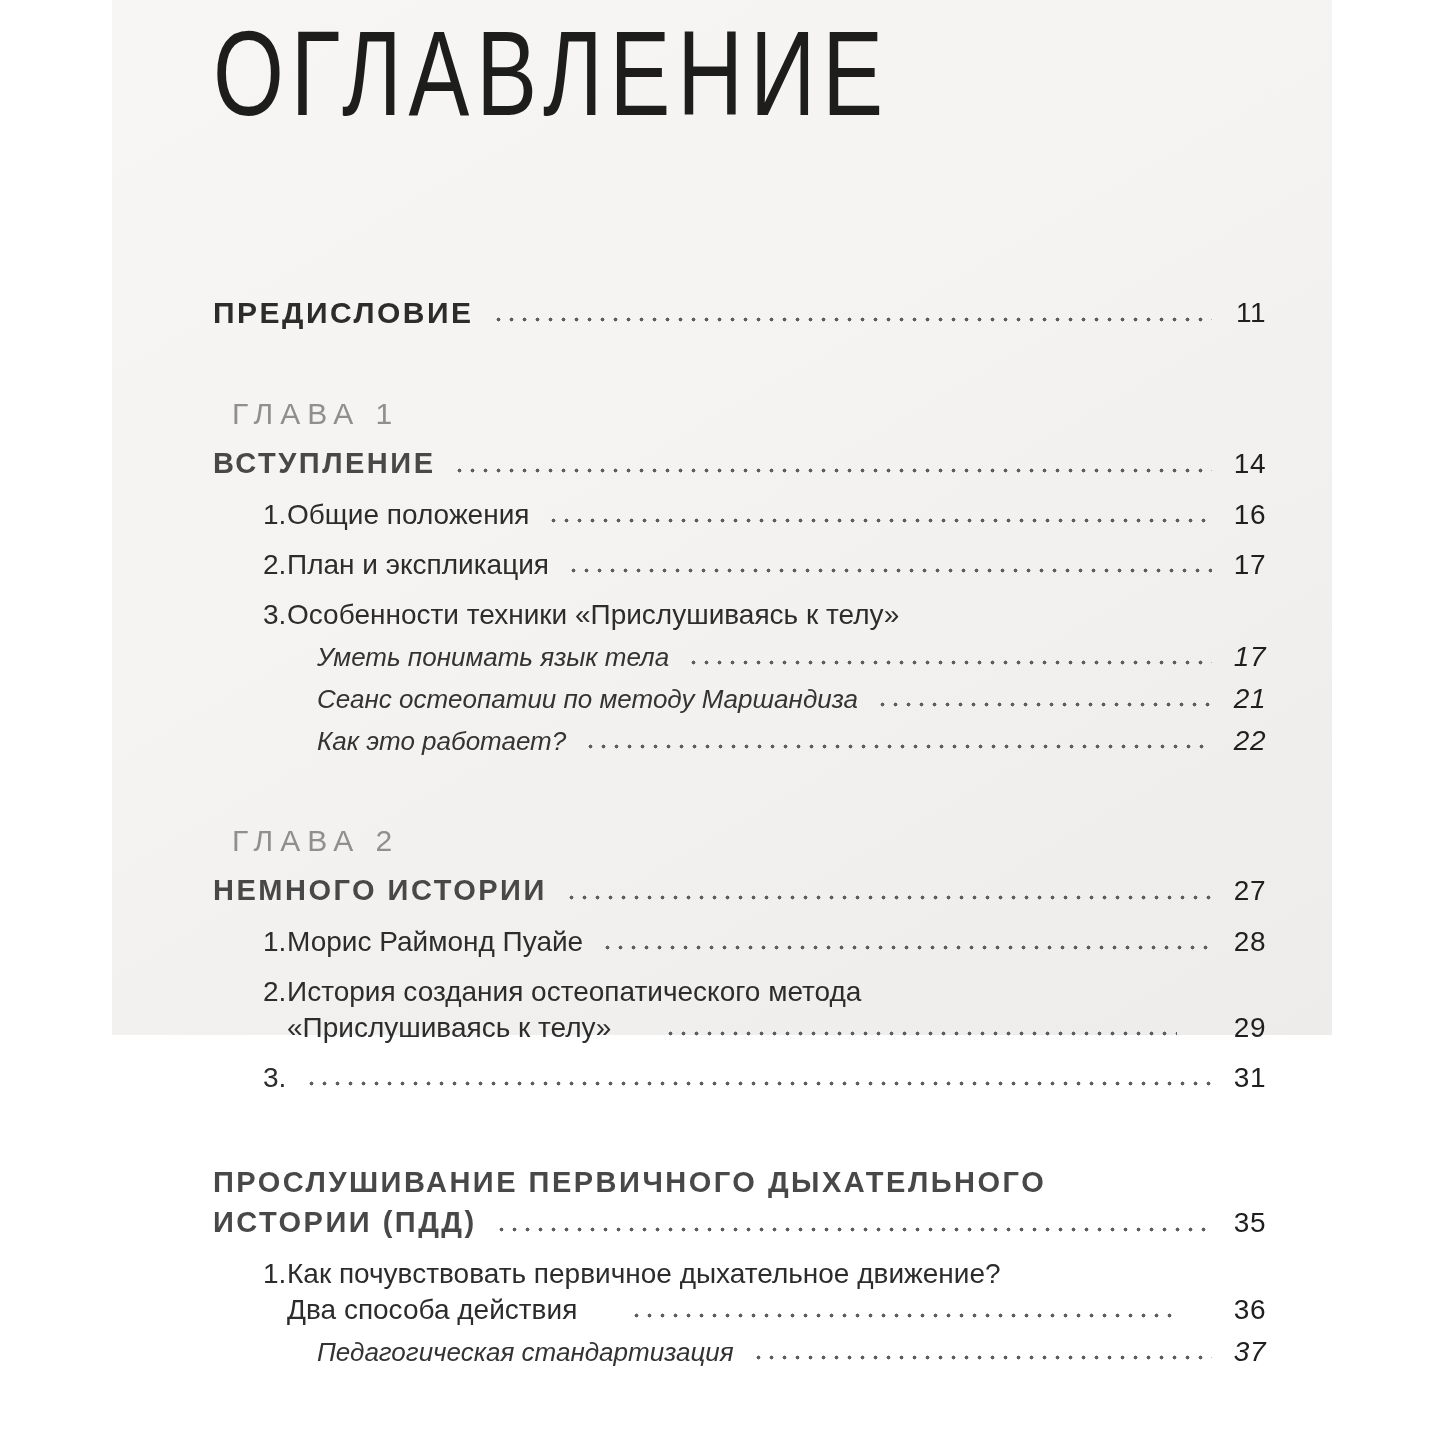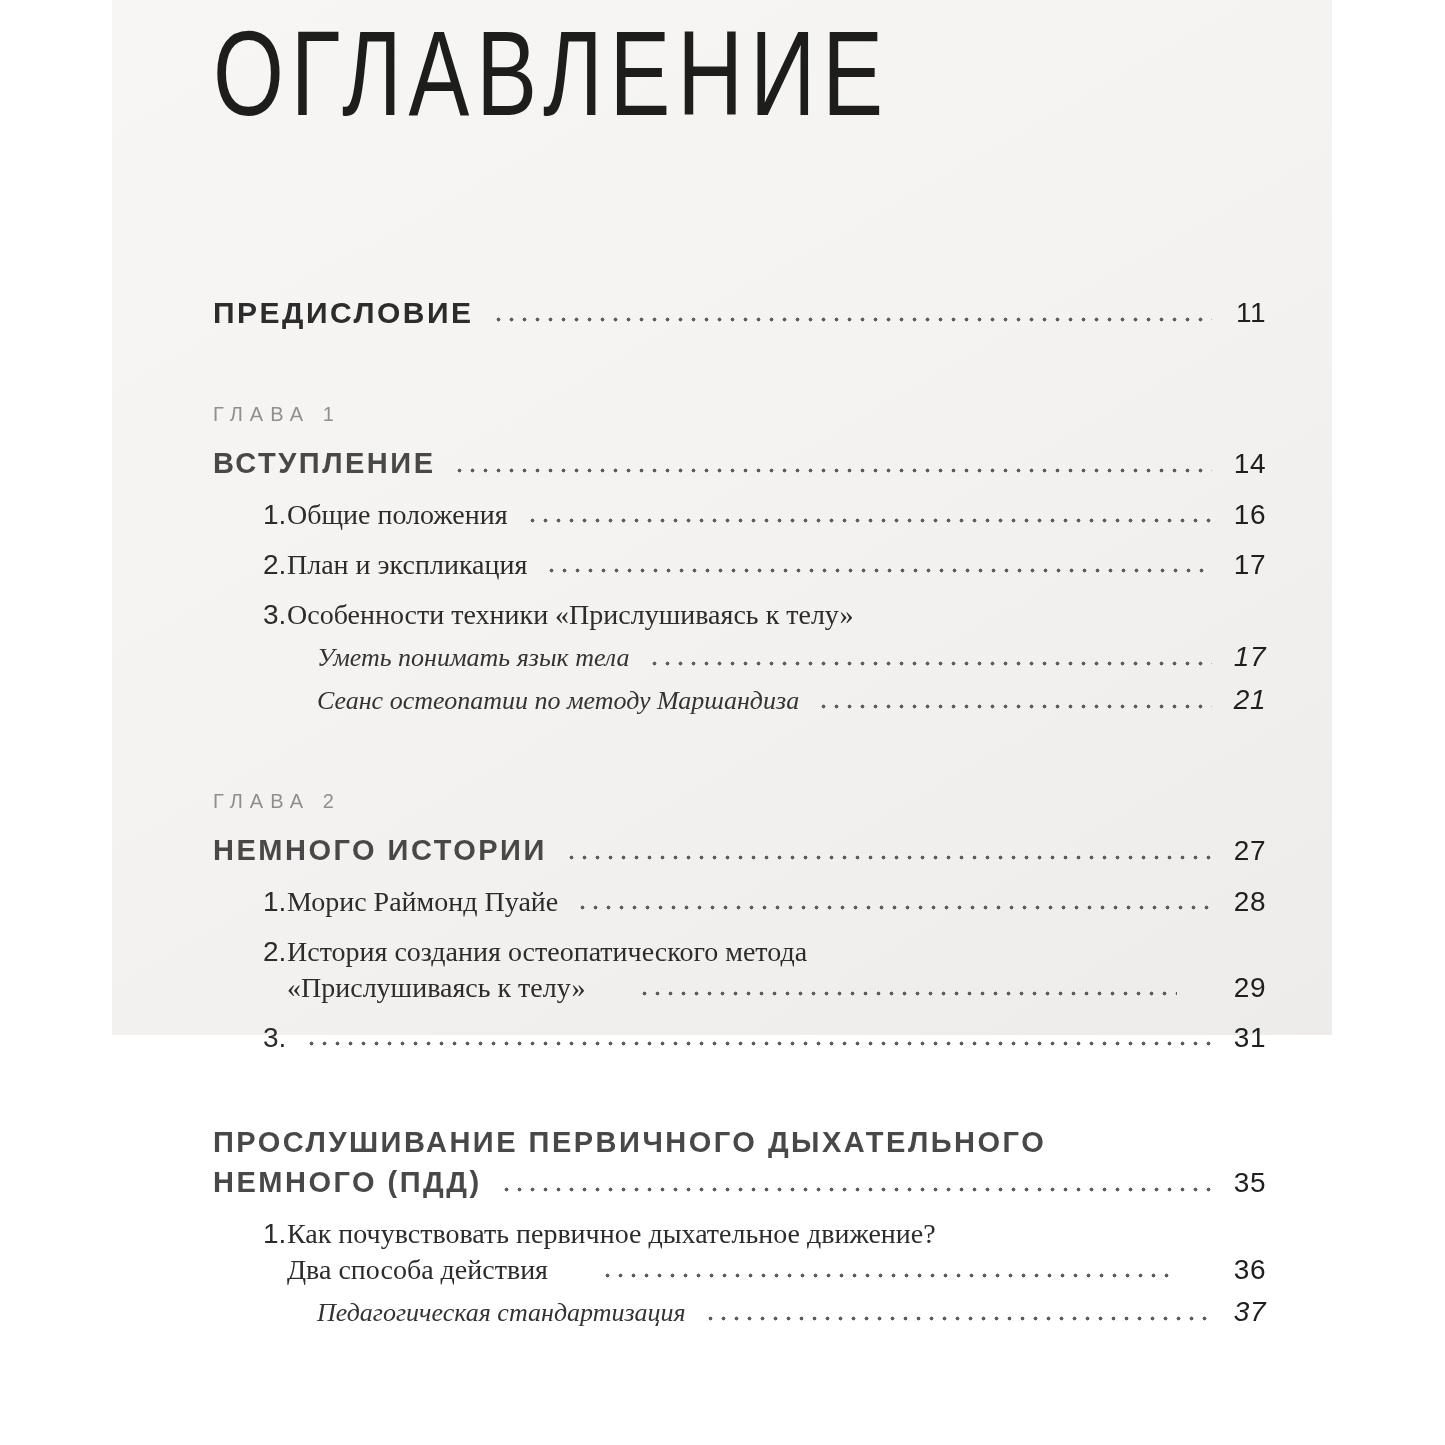--- a/index.html
+++ b/index.html
@@ -33,29 +33,29 @@
   .pagenum{
     flex:0 0 auto;font-size:28px;color:#1f1f1f;min-width:46px;text-align:right;
     letter-spacing:0.5px;
   }
   .preface-row{margin-top:164px;line-height:34px;align-items:center;}
   .preface-row .entry-text{
     font-weight:bold;font-size:30px;letter-spacing:2.5px;color:#2c2c2c;white-space:nowrap;
   }
   .section{margin-top:71px;}
   .chapter-label{
-    font-size:20px;line-height:26px;letter-spacing:7px;color:#8f8f8f;white-space:nowrap;
+    font-size:30px;line-height:26px;letter-spacing:7px;color:#8f8f8f;white-space:nowrap;margin-left:19px;
   }
   .title-row{margin-top:19px;line-height:34px;}
   .title-row .entry-text{
     font-weight:bold;font-size:29px;letter-spacing:2.5px;color:#484848;white-space:nowrap;
   }
   .title-row.cont-line{margin-top:6px;}
   .row{line-height:32px;font-size:28px;color:#2c2c2c;}
-  .row .entry-text{white-space:nowrap;font-family:Liberation Serif, serif;}
+  .row .entry-text{white-space:nowrap;}
   .row.item{margin-top:18px;padding-left:50px;}
   .num{flex:0 0 auto;width:24px;}
   .row.cont{margin-top:4px;padding-left:74px;gap:35px;}
   .row.sub{
     margin-top:10px;padding-left:104px;font-style:italic;font-size:26px;color:#333333;justify-content:space-between;
   }
 </style>
 </head>
 <body>
 
@@ -97,20 +97,25 @@
           <div class="leader-row row sub">
             <span class="entry-text">Уметь понимать язык тела</span>
             <span class="dots"></span>
             <span class="pagenum">17</span>
           </div>
           <div class="leader-row row sub">
             <span class="entry-text">Сеанс остеопатии по методу Маршандиза</span>
             <span class="dots"></span>
             <span class="pagenum">21</span>
           </div>
+          <div class="leader-row row sub">
+            <span class="entry-text">Как это работает?</span>
+            <span class="dots"></span>
+            <span class="pagenum">22</span>
+          </div>
         </div>
         <div class="section">
           <div class="chapter-label">ГЛАВА 2</div>
           <div class="leader-row title-row">
             <span class="entry-text">НЕМНОГО ИСТОРИИ</span>
             <span class="dots"></span>
             <span class="pagenum">27</span>
           </div>
           <div class="leader-row row item">
             <span class="num">1.</span>
@@ -131,21 +136,21 @@
             <span class="num">3.</span>
             <span class="dots"></span>
             <span class="pagenum">31</span>
           </div>
         </div>
         <div class="section">
           <div class="leader-row title-row">
             <span class="entry-text">ПРОСЛУШИВАНИЕ ПЕРВИЧНОГО ДЫХАТЕЛЬНОГО</span>
           </div>
           <div class="leader-row title-row cont-line">
-            <span class="entry-text">НЕМНОГО (ПДД)</span>
+            <span class="entry-text">ИСТОРИИ (ПДД)</span>
             <span class="dots"></span>
             <span class="pagenum">35</span>
           </div>
           <div class="leader-row row item">
             <span class="num">1.</span>
             <span class="entry-text">Как почувствовать первичное дыхательное движение?</span>
           </div>
           <div class="leader-row row cont">
             <span class="entry-text">Два способа действия</span>
             <span class="dots"></span>

